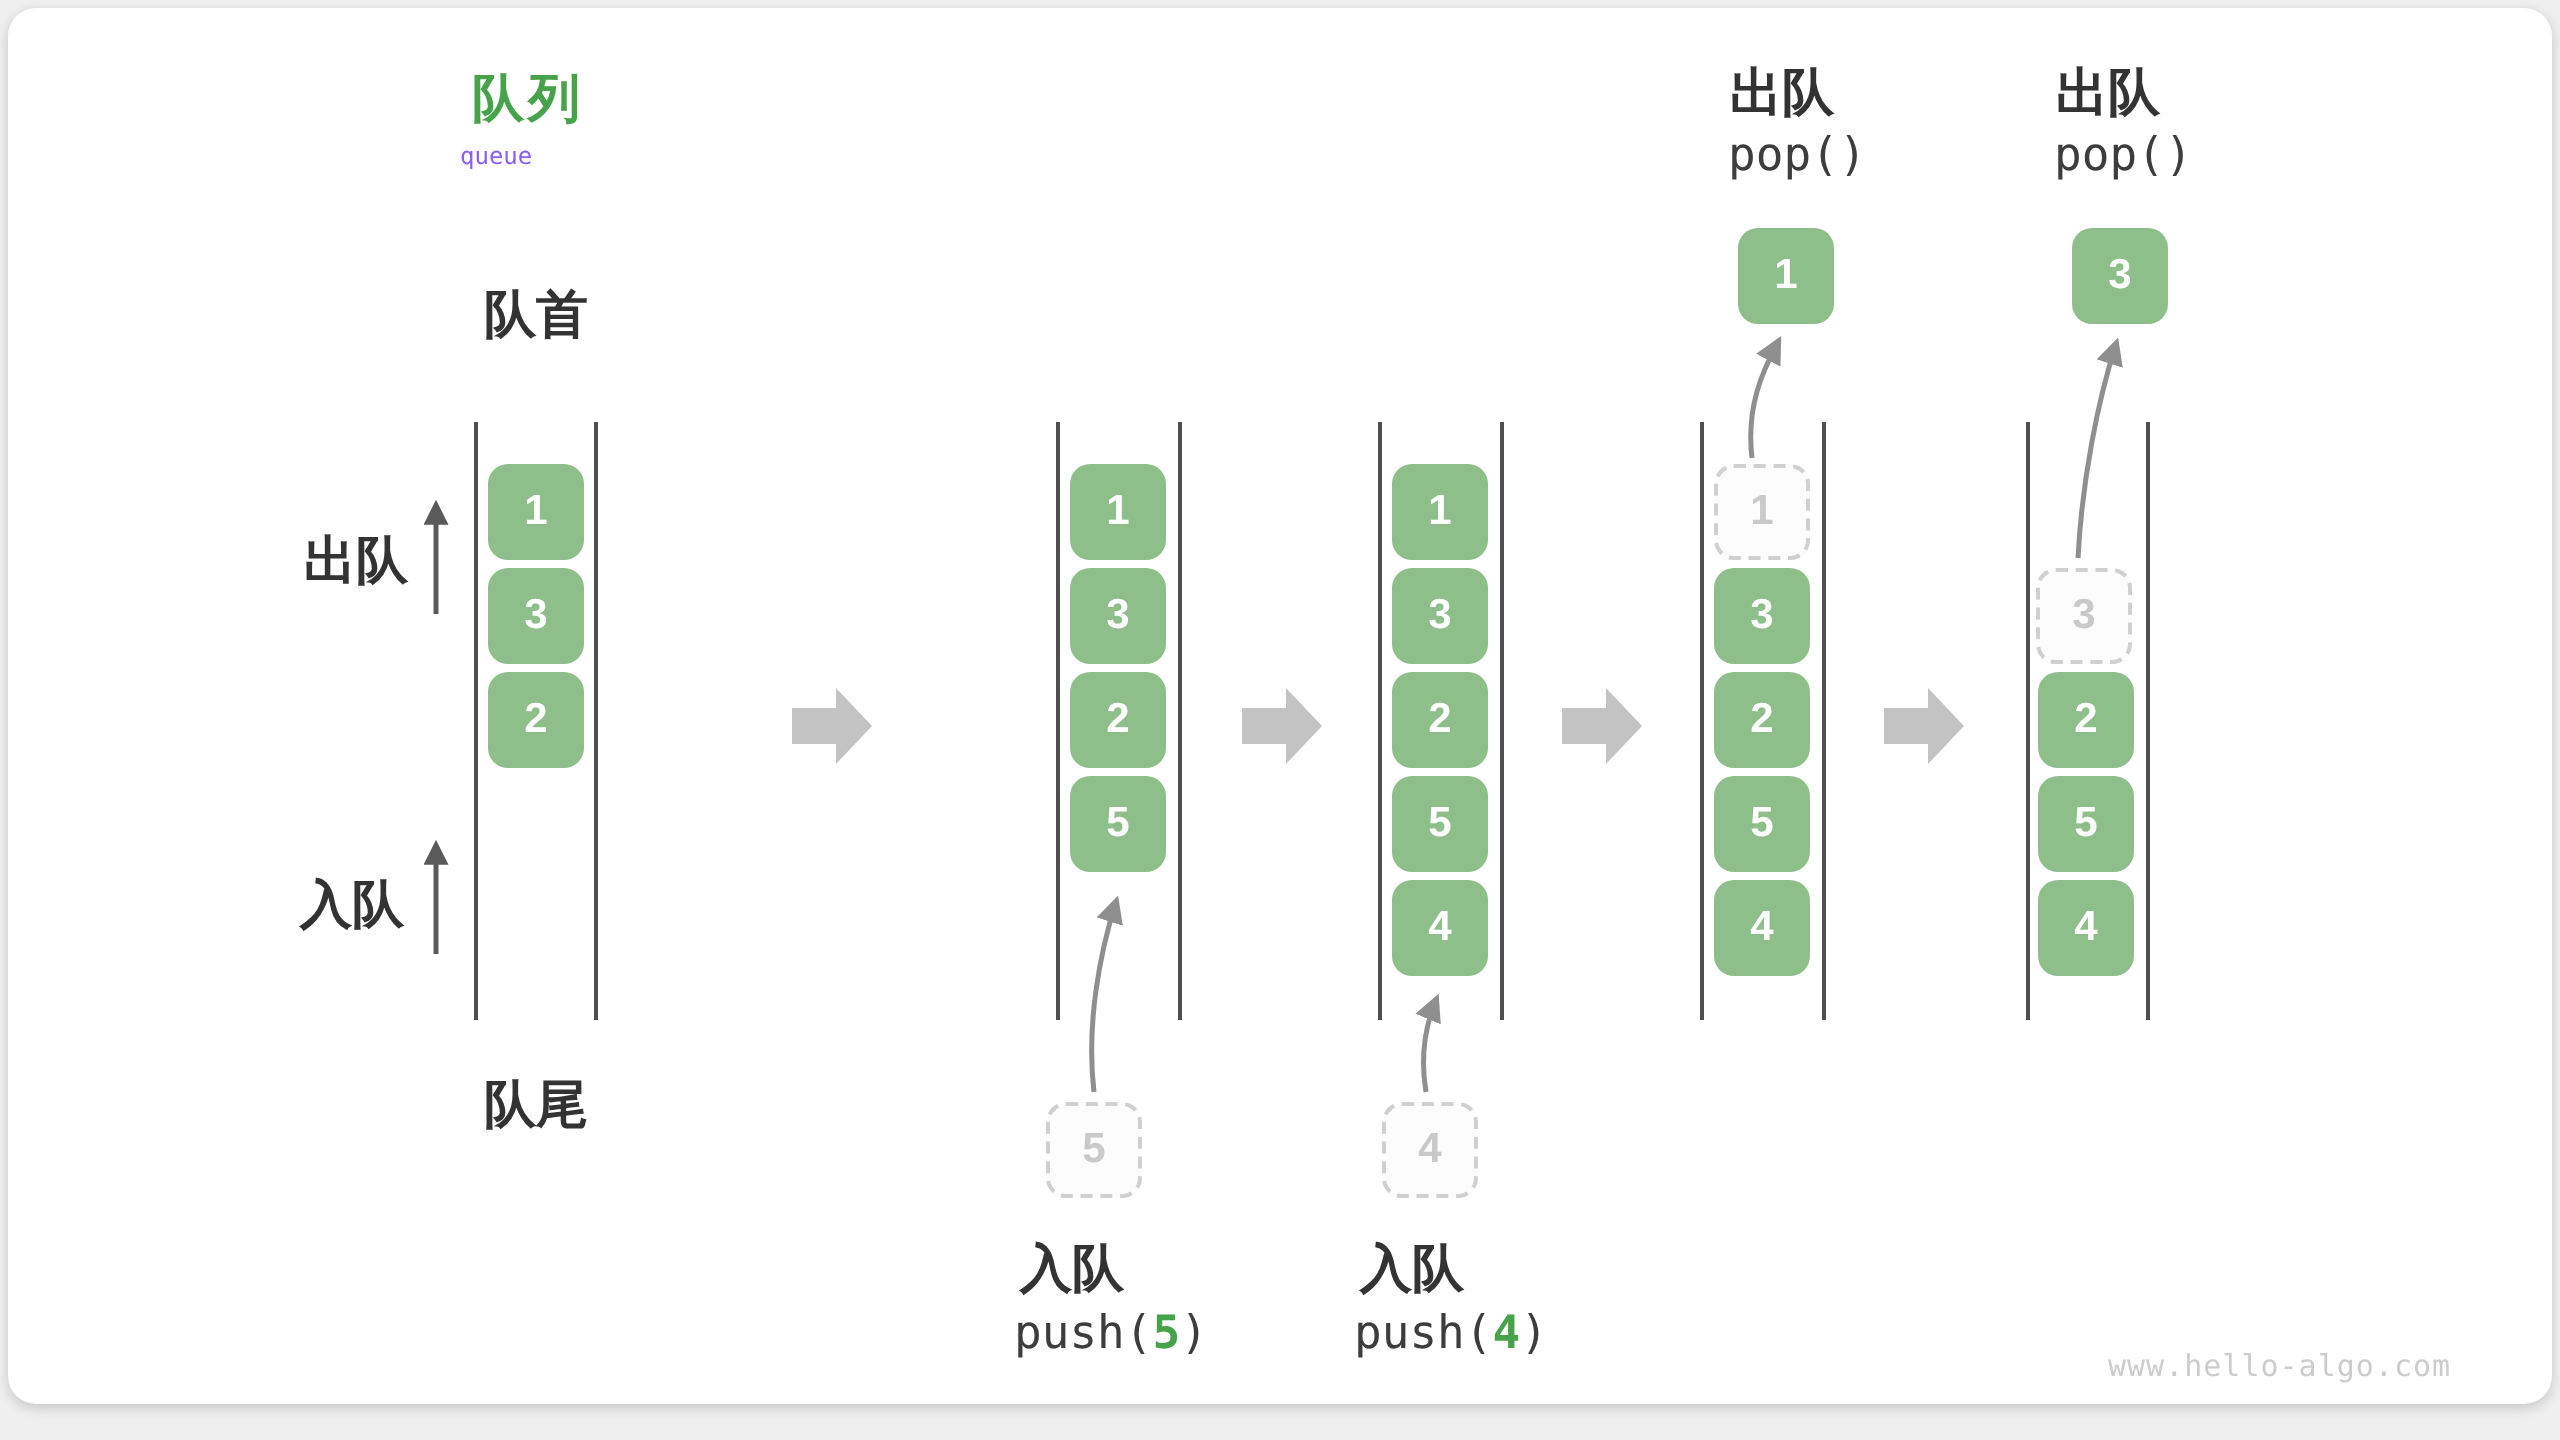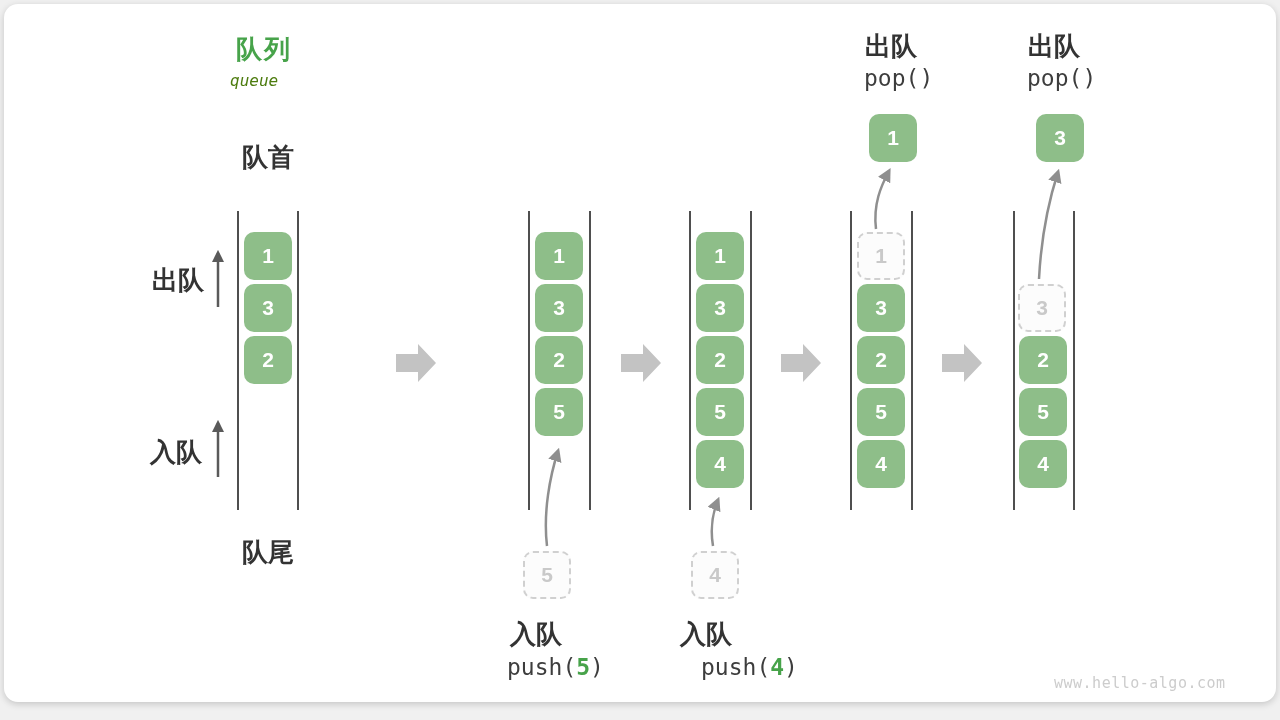--- a/index.html
+++ b/index.html
@@ -9,21 +9,21 @@
     font-family:"Liberation Sans","DejaVu Sans",sans-serif;
     overflow:hidden;
   }
   .card{
     position:absolute;left:4px;top:4px;width:1272px;height:698px;
     background:#ffffff;border-radius:14px;
     box-shadow:0 2px 7px rgba(0,0,0,0.18);
   }
   .abs{position:absolute;}
   .title-zh{font-size:26px;font-weight:700;color:#47a34a;letter-spacing:2px;}
-  .title-en{font-family:"DejaVu Sans Mono","Liberation Mono",monospace;font-size:16px;color:#4d7c0f;font-style:italic;}
+  .title-en{font-family:"DejaVu Sans Mono","Liberation Mono",monospace;font-size:12px;color:#8b5cf6;}
   .zh-label{font-size:26px;font-weight:700;color:#333;white-space:nowrap;}
   .code{font-family:"DejaVu Sans Mono","Liberation Mono",monospace;font-size:23px;color:#3d3d3d;white-space:nowrap;}
   .code .arg{color:#47a34a;font-weight:700;}
   .vline{position:absolute;width:1.5px;height:299px;top:211px;background:#4f4f4f;}
   .qbox{
     position:absolute;width:48px;height:48px;border-radius:10px;
     background:#8ebe89;color:#ffffff;
     font-size:21px;font-weight:700;
     display:flex;align-items:center;justify-content:center;
   }
@@ -94,21 +94,21 @@
 
 <div class="vline" style="left:689px;"></div>
 <div class="vline" style="left:750px;"></div>
 <div class="qbox" style="left:696px;top:232px;">1</div>
 <div class="qbox" style="left:696px;top:284px;">3</div>
 <div class="qbox" style="left:696px;top:336px;">2</div>
 <div class="qbox" style="left:696px;top:388px;">5</div>
 <div class="qbox" style="left:696px;top:440px;">4</div>
 <div class="qbox ghost" style="left:691px;top:551px;">4</div>
 <div class="abs zh-label" style="left:680px;top:617px;">入队</div>
-<div class="abs code" style="left:701px;top:654px;"><span>push(</span><span class="arg">4</span><span>)</span></div>
+<div class="abs code" style="left:677px;top:654px;"><span>push(</span><span class="arg">4</span><span>)</span></div>
 
 <div class="vline" style="left:850px;"></div>
 <div class="vline" style="left:911px;"></div>
 <div class="abs zh-label" style="left:865px;top:29px;">出队</div>
 <div class="abs code" style="left:864px;top:65px;">pop()</div>
 <div class="qbox" style="left:869px;top:114px;">1</div>
 <div class="qbox ghost" style="left:857px;top:232px;">1</div>
 <div class="qbox" style="left:857px;top:284px;">3</div>
 <div class="qbox" style="left:857px;top:336px;">2</div>
 <div class="qbox" style="left:857px;top:388px;">5</div>

